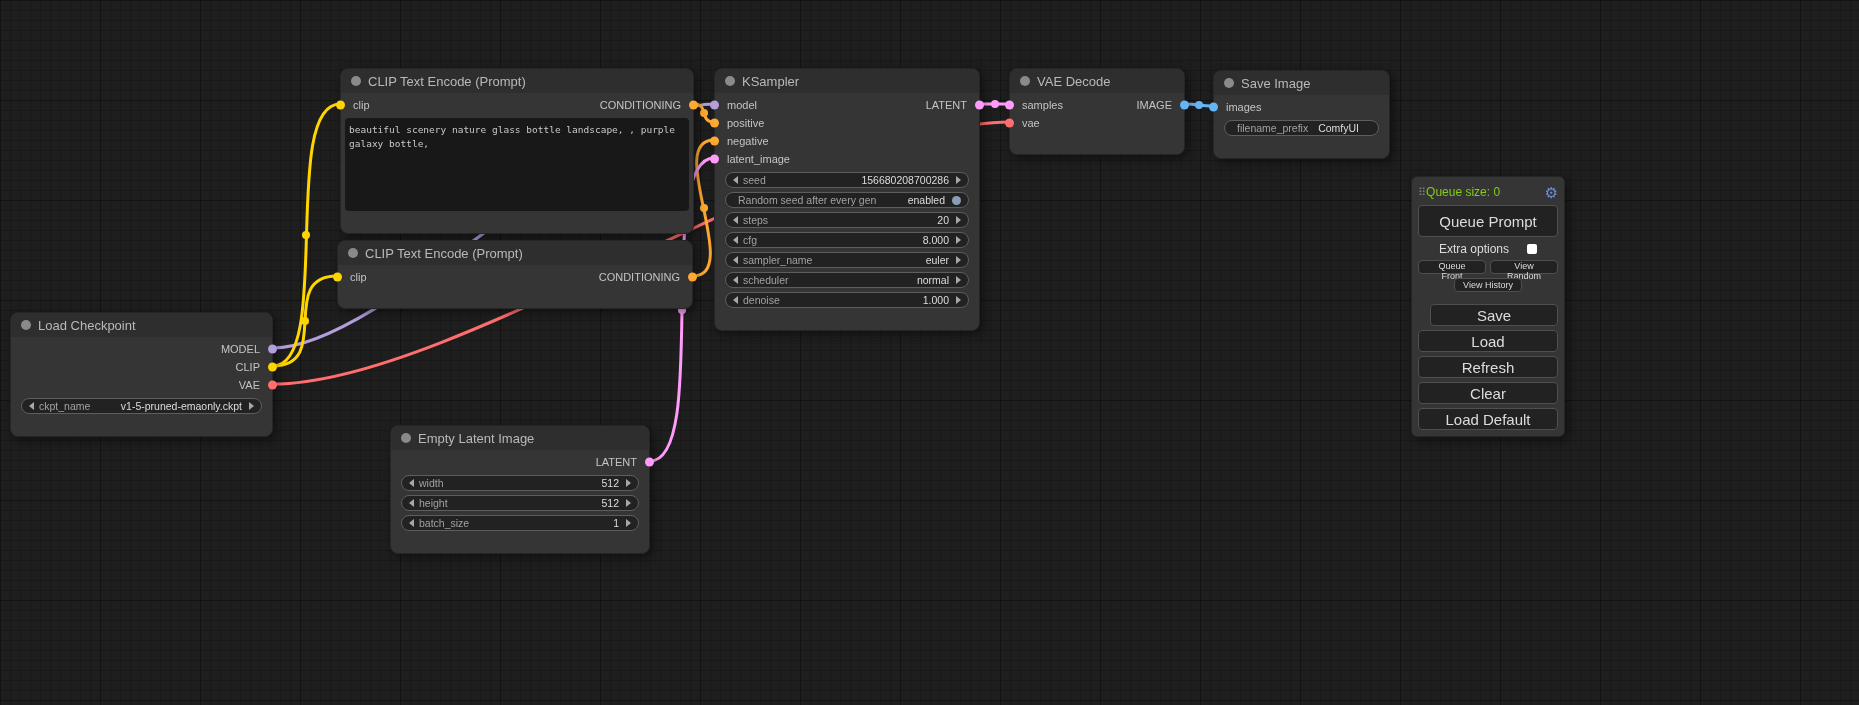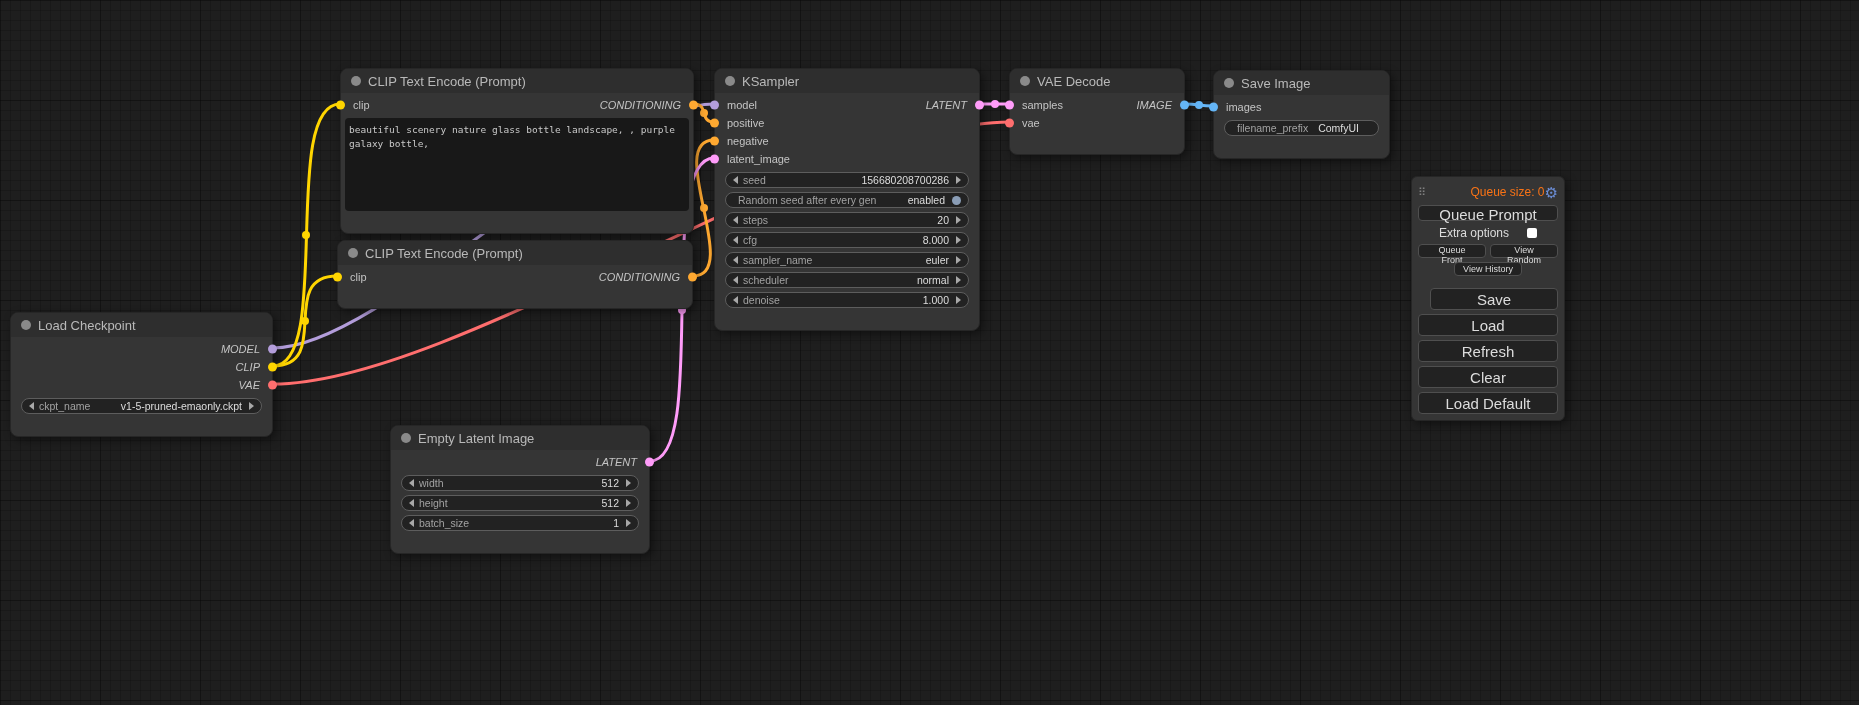--- a/index.html
+++ b/index.html
@@ -33,21 +33,21 @@
     height:24px; background:#2e2e2e; border-radius:7px 7px 0 0;
     display:flex; align-items:center; gap:7px; padding:0 10px;
   }
   .collapse-dot { width:10px; height:10px; border-radius:50%; background:#8a8a8a; flex:none; }
   .node-title .t { font-size:13px; color:#b9b9b9; white-space:nowrap; }
   .slots { padding-top:3px; }
   .slot-row {
     position:relative; height:18px; display:flex; align-items:center;
     padding:0 12px; font-size:11px; color:#c4c4c4;
   }
-  .out-label { margin-left:auto;font-style:italic; }
+  .out-label { margin-left:auto; }
   .slot-dot {
     position:absolute; top:50%; transform:translateY(-50%);
     width:9px; height:9px; border-radius:50%; background:#888;
   }
   .slot-dot.in  { left:-5px; }
   .slot-dot.out { right:-5px; }
 
   .widget {
     height:16px; margin:4px 10px 0; background:#222;
     border:1px solid #5d5d5d; border-radius:9px;
@@ -73,28 +73,28 @@
 
   
   #menu {
     position:absolute; left:1411px; top:176px; width:154px; z-index:3;
     background:#353535; border:1px solid #262626; border-radius:6px;
     box-shadow:3px 3px 10px rgba(0,0,0,0.45);
     display:flex; flex-direction:column; gap:4px; padding:6px;
   }
   .menu-header { display:flex; align-items:center; height:18px; }
   .drag-handle { font-size:11px; color:#808080; }
-  .queue-size { flex:1; text-align:right; font-size:12px; color:#f97316; }
+  .queue-size { flex:1; text-align:left; font-size:12px; color:#84cc16; }
   .gear { font-size:15px; line-height:1; color:#6b8dd6; }
   #menu button {
     font-family:"Liberation Sans", sans-serif;
     background:#222; border:1px solid #4f4f4f; color:#dcdcdc;
     border-radius:4px; cursor:pointer;
   }
-  .btn-big { height:16px; font-size:15px; }
+  .btn-big { height:32px; font-size:15px; }
   .btn-med { height:22px; font-size:15px; }
   .btn-med.first { margin-top:8px;margin-left:12px; }
   .extra-row {
     display:flex; align-items:center; justify-content:center; gap:18px;
     height:15px; font-size:12px; color:#dddddd;
   }
   .checkbox { width:10px; height:10px; background:#ffffff; border-radius:2px; }
   .small-row { display:flex; gap:4px; }
   .small-row.center { justify-content:center; }
   .btn-small { height:14px; font-size:9px; padding:0 8px; flex:1; border-radius:7px; }

